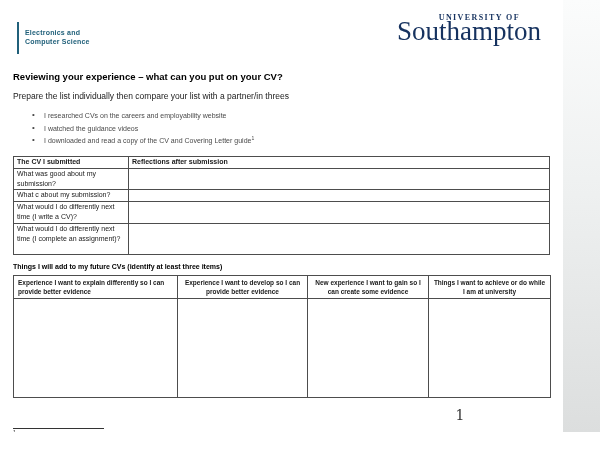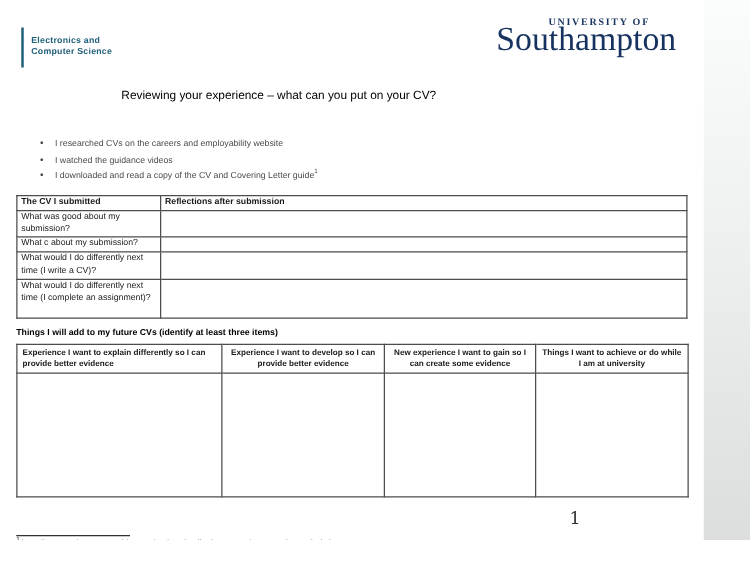--- a/index.html
+++ b/index.html
@@ -27,21 +27,21 @@
     font-size:8px; letter-spacing:1.4px; color:#16325f;
   }
   .uni-name {
     position:absolute; top:17px; right:22px;
     font-family:"Liberation Serif", serif;
     font-size:27px; line-height:1.1; color:#16325f;margin-left:44px;
   }
 
   .doc-title {
     position:absolute; left:13px; top:71px; width:420px;
-    font-size:9.5px; font-weight:normal; color:#000;text-align:center;
+    font-size:9.5px; font-weight:bold; color:#000;
   }
   .doc-subtitle {
     position:absolute; left:13px; top:91px; width:430px;
     font-size:8.5px; color:#1a1a1a;
   }
 
   .bullets { position:absolute; left:32px; top:112px; list-style:none; }
   .bullets li {
     position:relative; padding-left:12px; margin-bottom:4.5px;
     font-size:7px; line-height:8px; color:#4a4a4a;
@@ -90,20 +90,21 @@
       <div class="ecs-text">
         <div>Electronics and</div>
         <div>Computer Science</div>
       </div>
     </div>
 
     <div class="uni-small">UNIVERSITY OF</div>
     <div class="uni-name">Southampton</div>
 
     <div class="doc-title">Reviewing your experience – what can you put on your CV?</div>
+    <div class="doc-subtitle">Prepare the list individually then compare your list with a partner/in threes</div>
 
     <ul class="bullets">
       <li>I researched CVs on the careers and employability website</li>
       <li>I watched the guidance videos</li>
       <li><span>I downloaded and read a copy of the CV and Covering Letter guide</span><sup>1</sup></li>
     </ul>
 
     <table class="t1">
       <tbody>
           <tr>

